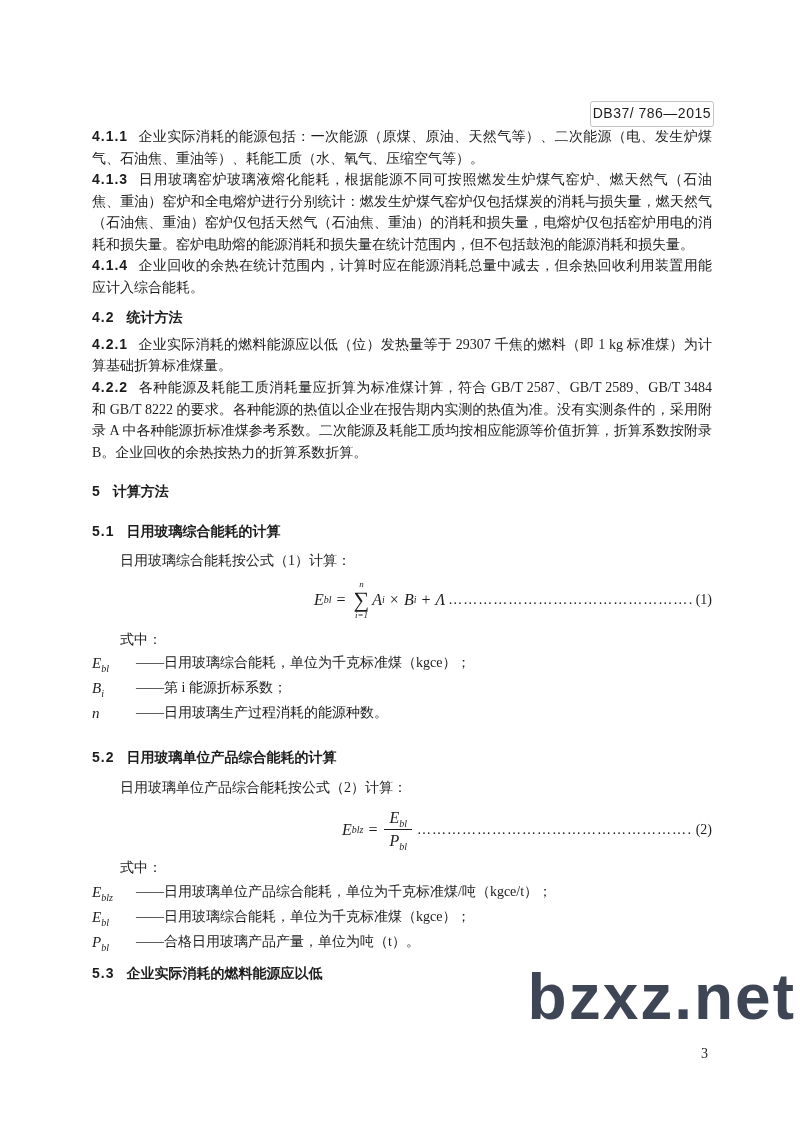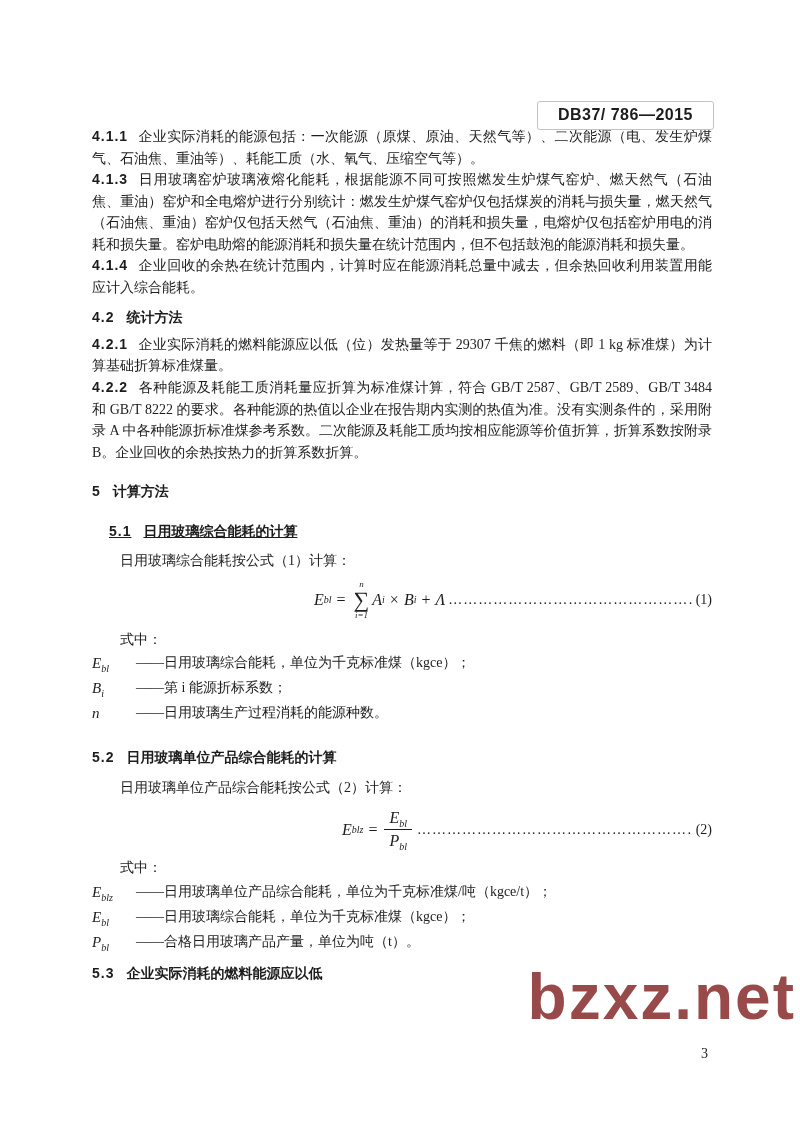--- a/index.html
+++ b/index.html
@@ -15,42 +15,42 @@
     line-height: 1.54;
     color: #1c1c1c;
     padding: 126px 88px 0 92px;
     overflow: hidden;
   }
   .doc-number {
     position: absolute;
     top: 101px;
     right: 86px;
     font-family: "Liberation Sans", sans-serif;
-    font-weight: 700;
-    font-size: 16px;
+    font-weight: 400;
+    font-size: 14px;
     letter-spacing: 0.5px;
     border: 1px solid #c3c3c3;
     border-radius: 3px;
-    padding: 1px 20px;
+    padding: 1px 2px;
   }
   .clause { margin: 0; text-align: justify; }
   .cnum {
     font-family: "Liberation Sans", sans-serif;
     font-weight: 700;
     margin-right: 10px;
     letter-spacing: 1px;
   }
   .heading {
     font-family: "Liberation Sans", sans-serif;
     font-weight: 700;
     margin: 9px 0 5px;
   }
   .heading .cnum { margin-right: 12px; }
   .heading.major { margin: 18px 0 18px; }
-  .heading.sub { margin: 10px 17px 8px; text-decoration: underline; }
+  .heading.sub { margin: 10px 0 8px; }
   .heading.sub2 { margin: 22px 0 8px; }
   .heading.last { margin: 9px 0 0; }
   .intro { margin: 0 0 2px; text-indent: 2em; }
   .where { margin: 2px 0 2px; text-indent: 2em; }
 
   .formula-row {
     display: flex;
     align-items: center;
     margin: 8px 0;
     width: 100%;
@@ -245,15 +245,15 @@
     <span class="sym"><span class="mi">P</span><sub>bl</sub></span>
     <span class="def-text">——合格日用玻璃产品产量，单位为吨（t）。</span>
   </div>
 
   <p class="heading last">
     <span class="cnum">5.3</span><span>企业实际消耗的燃料能源应以低</span>
   </p>
 
   <div class="page-number">3</div>
 
-  <div class="watermark" style="color: #7f1d1d;">bzxz.net</div>
+  <div class="watermark" style="color: #0f172a;">bzxz.net</div>
 
 </div>
 
 </body></html>

